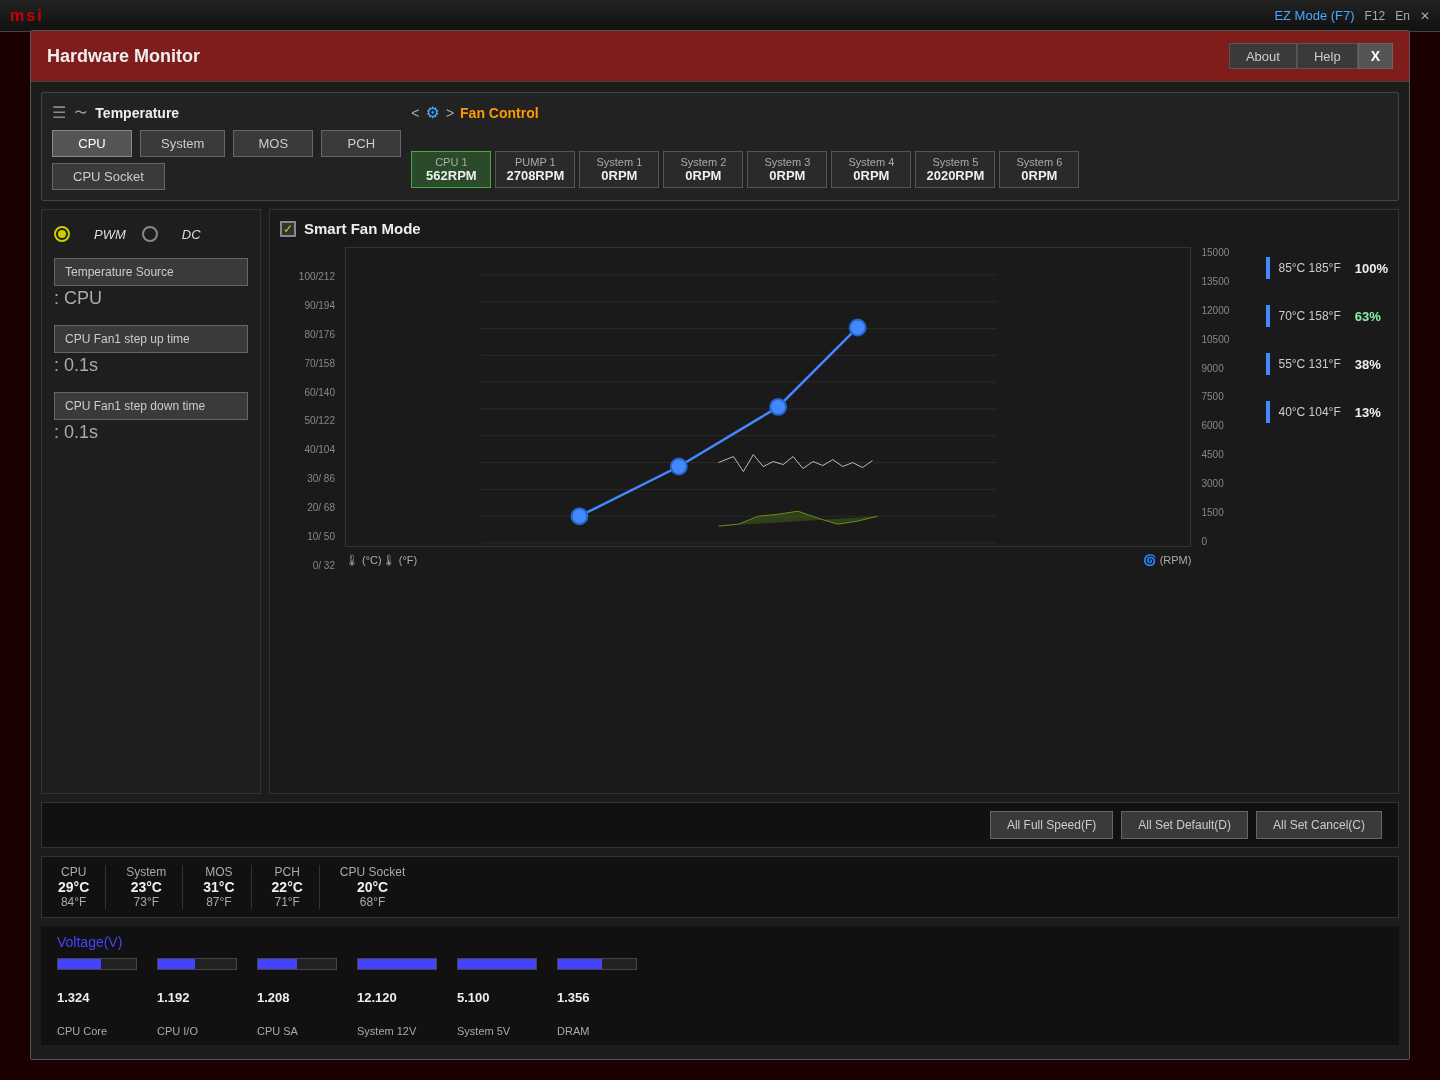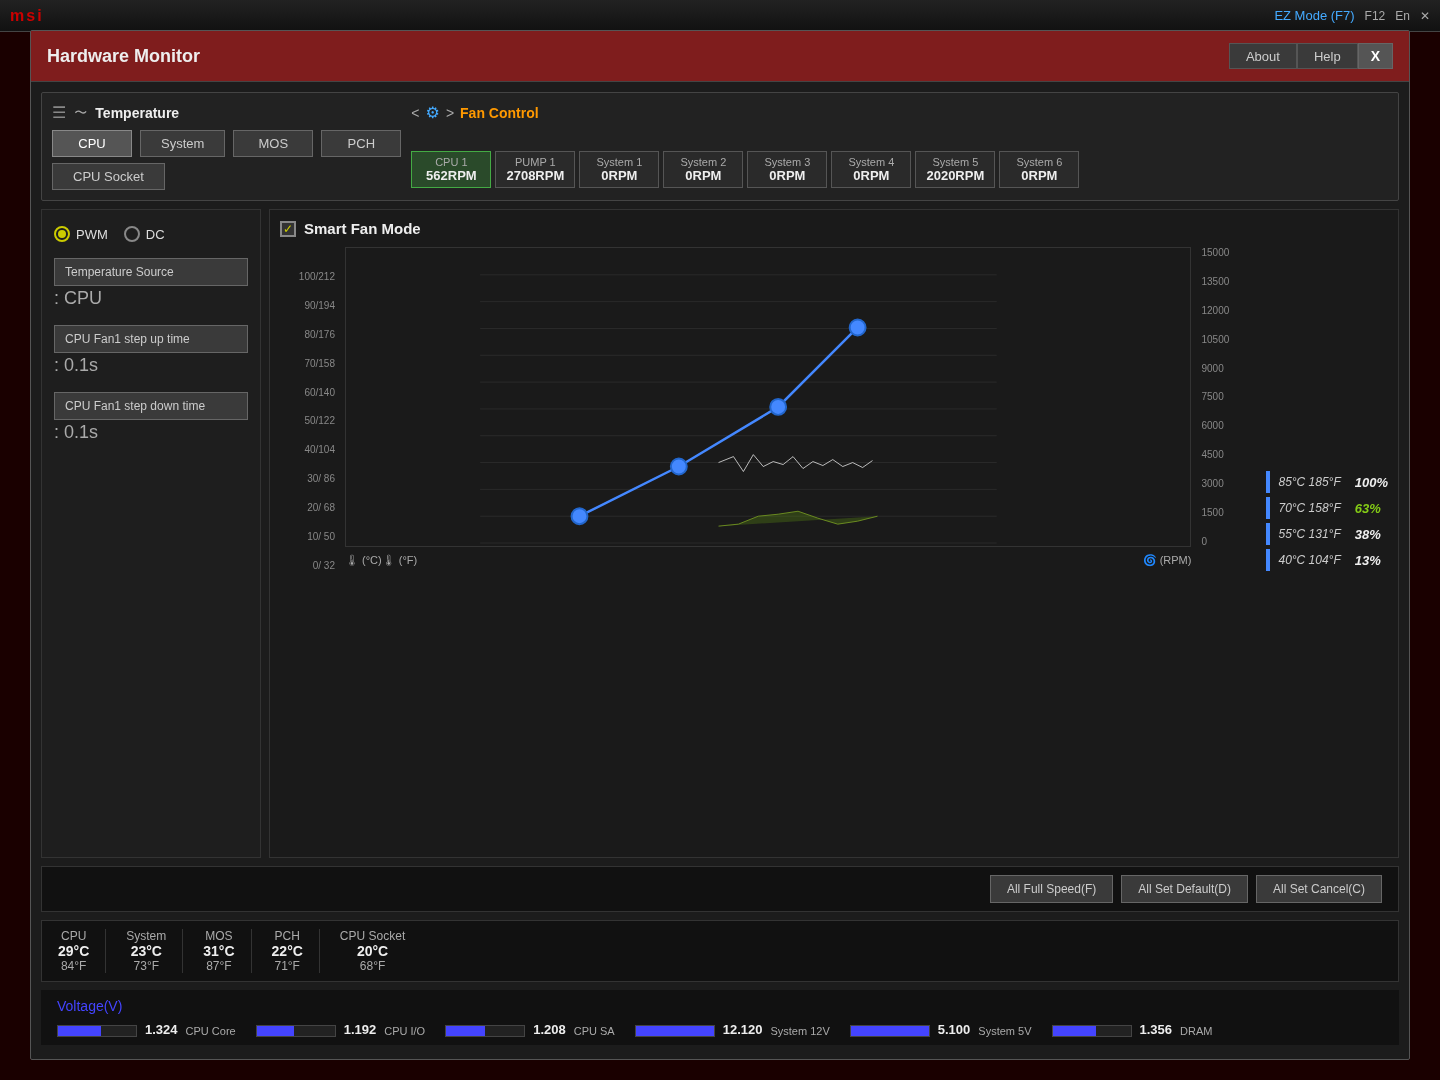--- a/index.html
+++ b/index.html
@@ -185,22 +185,23 @@
       gap: 16px;
     }
     .radio-group {
       display: flex;
       gap: 16px;
       align-items: center;
     }
     .radio-item {
       display: flex;
       align-items: center;
-      gap: 6px;
+      gap: 24px;
       cursor: pointer;
+      font-style: italic;
     }
     .radio-circle {
       width: 16px;
       height: 16px;
       border-radius: 50%;
       border: 2px solid #888;
       display: flex;
       align-items: center;
       justify-content: center;
     }
@@ -314,23 +315,23 @@
       font-size: 14px;
       margin-bottom: 8px;
     }
     .voltage-bars {
       display: flex;
       gap: 20px;
       align-items: flex-end;
     }
     .voltage-item {
       display: flex;
-      flex-direction: row;
-      align-items: flex-end;
-      gap: 8px;
+      flex-direction: column;
+      align-items: flex-start;
+      gap: 20px;
     }
     .voltage-bar-container {
       width: 80px;
       height: 12px;
       background: #222;
       border: 1px solid #444;
       position: relative;
     }
     .voltage-bar-fill {
       height: 100%;
@@ -524,30 +525,30 @@
             <span>10500</span>
             <span>9000</span>
             <span>7500</span>
             <span>6000</span>
             <span>4500</span>
             <span>3000</span>
             <span>1500</span>
             <span>0</span>
           </div>
 
-          <div style="display:flex;flex-direction:column;justify-content:flex-end;gap:4px;padding-left:10px;padding-top:10px;font-style:italic;">
+          <div style="display:flex;flex-direction:column;justify-content:flex-start;gap:26px;padding-left:10px;padding-top:10px;">
             <div class="legend-item">
               <div style="width:4px;height:22px;background:#4488ff;"></div>
               <span style="color:#ccc;font-size:12px;">85°C&nbsp;185°F</span>
               <span style="color:#eee;font-size:13px;font-weight:bold;margin-left:6px;">100%</span>
             </div>
             <div class="legend-item">
               <div style="width:4px;height:22px;background:#4488ff;"></div>
               <span style="color:#ccc;font-size:12px;">70°C&nbsp;158°F</span>
-              <span style="color:#84cc16;font-size:13px;font-weight:bold;margin-left:6px;">63%</span>
+              <span style="color:#86efac;font-size:13px;font-weight:bold;margin-left:6px;">63%</span>
             </div>
             <div class="legend-item">
               <div style="width:4px;height:22px;background:#4488ff;"></div>
               <span style="color:#ccc;font-size:12px;">55°C&nbsp;131°F</span>
               <span style="color:#eee;font-size:13px;font-weight:bold;margin-left:6px;">38%</span>
             </div>
             <div class="legend-item">
               <div style="width:4px;height:22px;background:#4488ff;"></div>
               <span style="color:#ccc;font-size:12px;">40°C&nbsp;104°F</span>
               <span style="color:#eee;font-size:13px;font-weight:bold;margin-left:6px;">13%</span>

